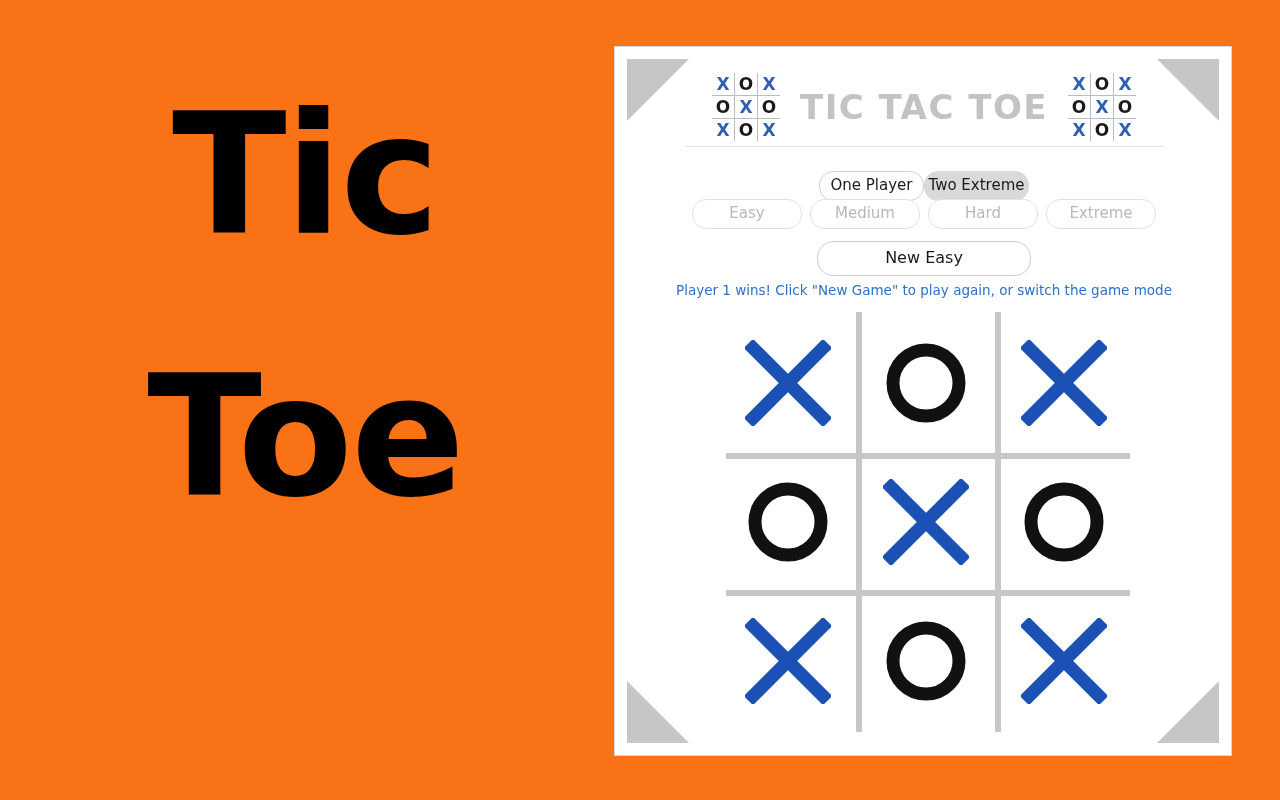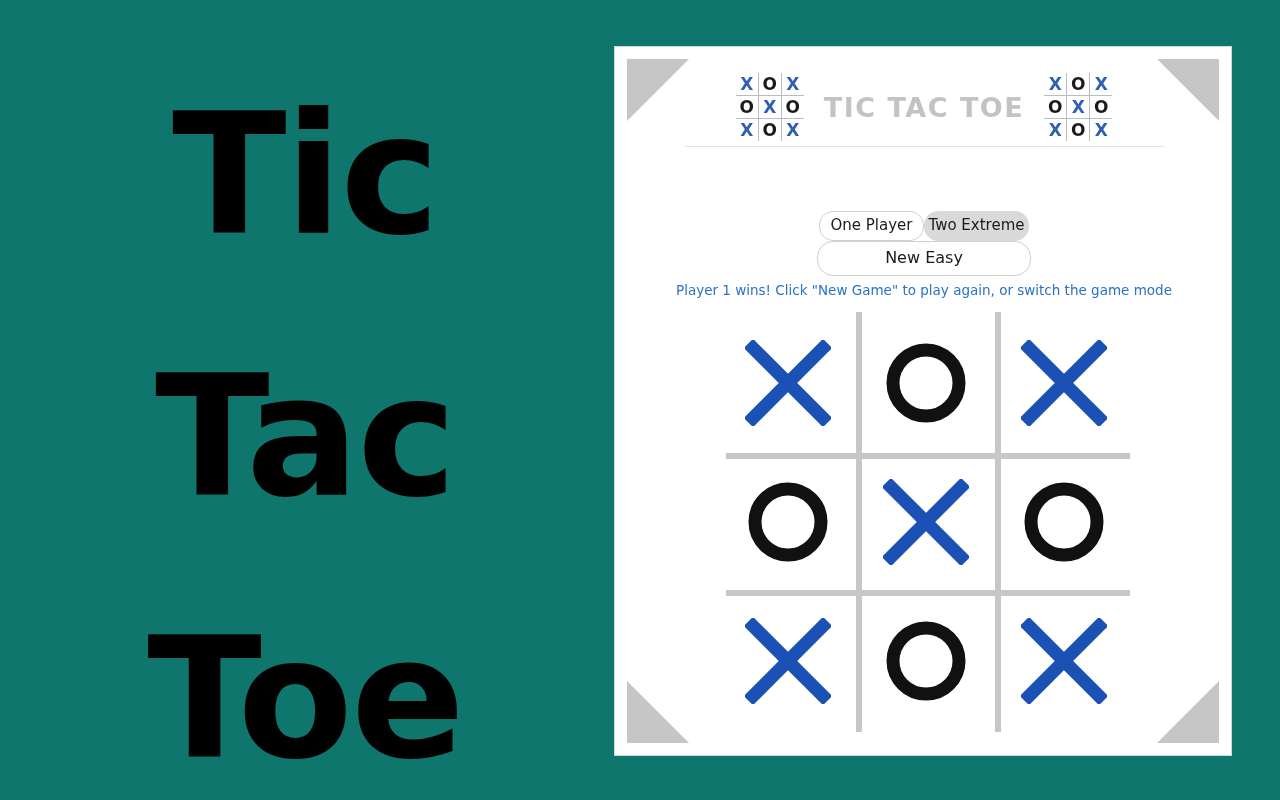--- a/index.html
+++ b/index.html
@@ -107,21 +107,21 @@
     line-height: 22px;
     text-align: center;
     user-select: none;
   }
   .logo-cell.mark-x { color: #2f5fb0; }
   .logo-cell.mark-o { color: #1a1a1a; }
 
   #header-title {
     color: #c3c3c3;
     font-family: "DejaVu Sans", sans-serif;
-    font-size: 27px;
+    font-size: 34px;
     font-weight: bold;
     letter-spacing: 1.5px;
     white-space: nowrap;
     user-select: none;
   }
 
   #header-divider {
     position: absolute;
     left: 70px;
     top: 99px;
@@ -132,21 +132,20 @@
 
   
   #mode-row {
     position: absolute;
     left: 0;
     top: 124px;
     width: 618px;
     display: flex;
     justify-content: center;
     gap: 0;
-    margin-top: 40px;
   }
   #difficulty-row {
     position: absolute;
     left: 0;
     top: 152px;
     width: 618px;
     display: flex;
     justify-content: center;
     gap: 8px;
   }
@@ -244,25 +243,24 @@
     top: 50%;
     transform: translate(-50%, -50%);
     width: 86px;
     height: 86px;
   }
   .mark svg { display: block; }
 </style>
 </head>
 <body>
 
-<div id="stage" style="background: #0f766e;">
+<div id="stage" style="background: #f97316;">
 
   <div id="brand-title" style="color: rgb(0, 0, 0);">
     <span class="brand-line">Tic</span>
-    <span class="brand-line">Tac</span>
     <span class="brand-line">Toe</span>
   </div>
 
   <div id="game-card" style="background: rgb(255, 255, 255);">
 
     <div class="corner-tri corner-tl" style="border-top-color: rgb(198, 198, 198);"></div>
     <div class="corner-tri corner-tr" style="border-top-color: rgb(198, 198, 198);"></div>
     <div class="corner-tri corner-bl" style="border-bottom-color: rgb(198, 198, 198);"></div>
     <div class="corner-tri corner-br" style="border-bottom-color: rgb(198, 198, 198);"></div>
 
@@ -294,20 +292,26 @@
       </div>
     </div>
 
     <div id="header-divider"></div>
 
     <div id="mode-row">
       <div class="pill-btn">One Player</div>
       <div class="pill-btn selected">Two Extreme</div>
     </div>
 
+    <div id="difficulty-row">
+      <div class="pill-btn wide disabled">Easy</div>
+      <div class="pill-btn wide disabled">Medium</div>
+      <div class="pill-btn wide disabled">Hard</div>
+      <div class="pill-btn wide disabled">Extreme</div>
+    </div>
 
     <div id="newgame-row">
       <div class="pill-btn" id="newgame-button">New Easy</div>
     </div>
 
     <div id="status-message" style="color: rgb(43, 114, 200);">Player 1 wins! Click "New Game" to play again, or switch the game mode</div>
 
     <div id="board">
       <div class="grid-line gl-v1" style="background: rgb(199, 199, 199);"></div>
       <div class="grid-line gl-v2" style="background: rgb(199, 199, 199);"></div>

